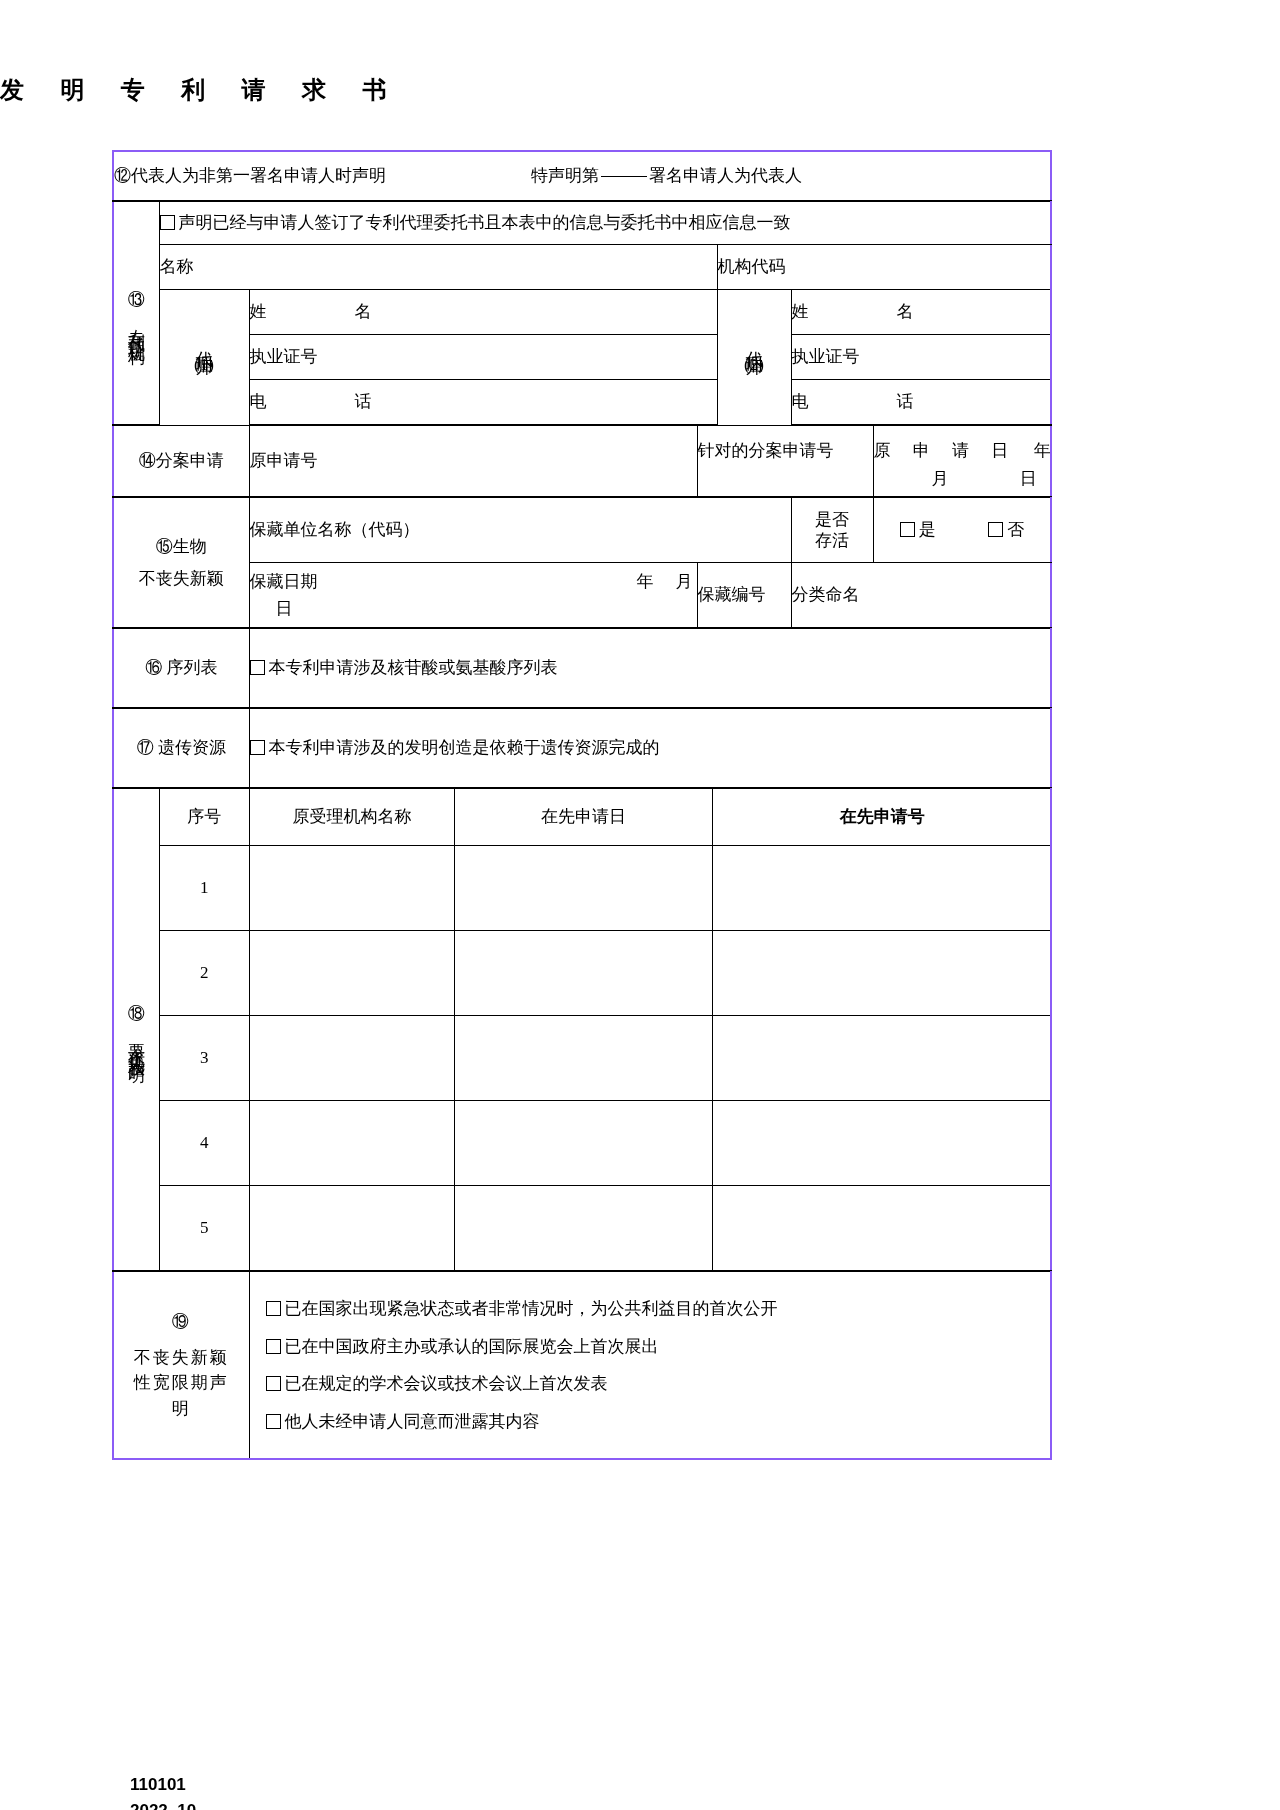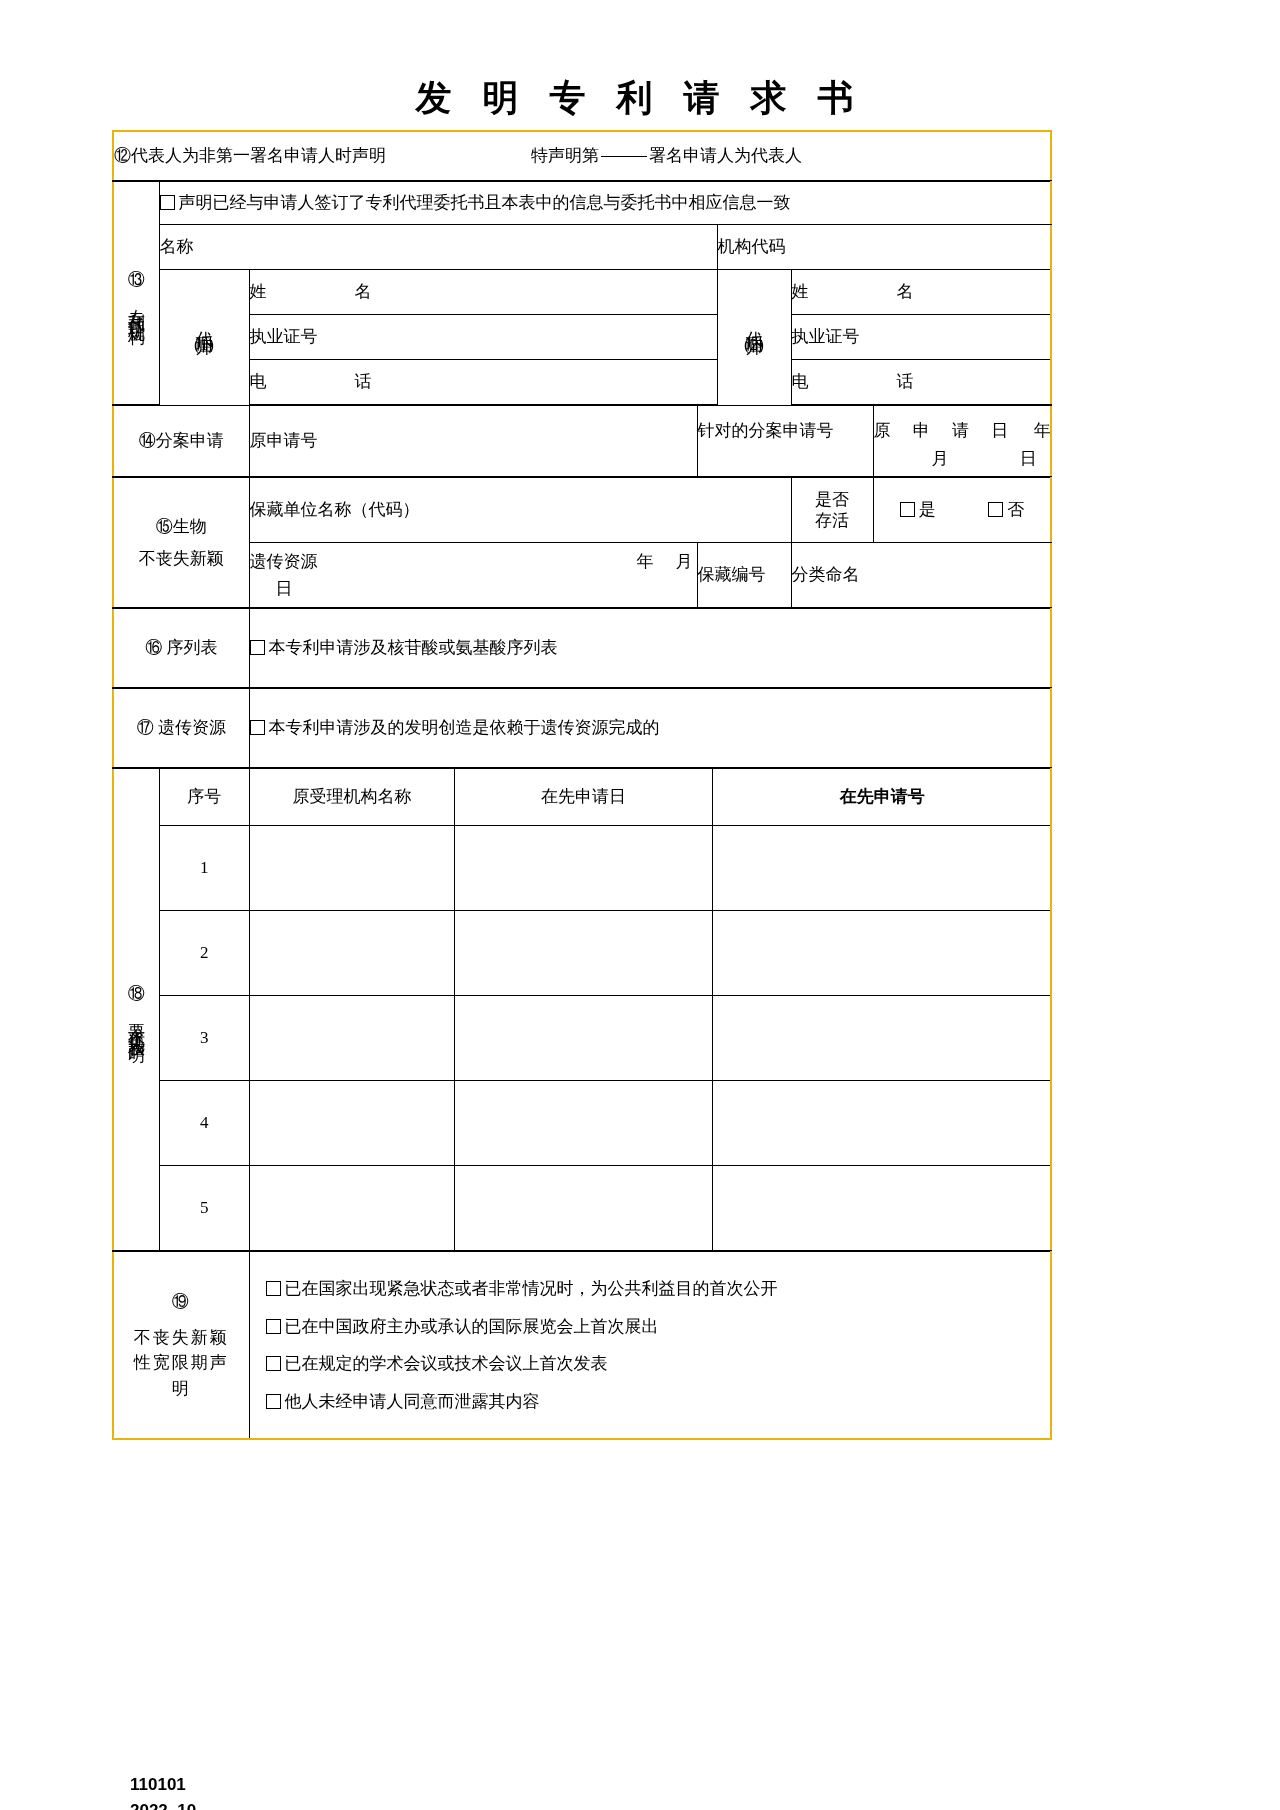--- a/index.html
+++ b/index.html
@@ -14,27 +14,27 @@
     color: #000000;
     position: relative;
   }
   .page {
     position: relative;
     width: 1280px;
     height: 1810px;
     box-sizing: border-box;
   }
   .doc-title {
-    text-align: center;
-    font-size: 36px;
+    text-align: left;
+    font-size: 24px;
     font-weight: bold;
     letter-spacing: 11px;
     padding-top: 74px;
     padding-bottom: 0;
-    font-family: Liberation Serif, serif;
+    font-family: Liberation Mono, monospace;
   }
   .form-wrap {
     position: absolute;
     left: 112px;
     top: 130px;
     width: 938px;
   }
   table.form {
     border-collapse: collapse;
     width: 938px;
@@ -42,21 +42,22 @@
     font-size: 17px;
   }
   table.form td {
     border: 1px solid #000;
     padding: 0;
     vertical-align: middle;
     font-size: 17px;
     line-height: 1.5;
   }
   .outer {
-    border: 2px solid #eab308;
+    border: 2px solid #8b5cf6;
+    margin-top: 20px;
   }
   .pad {
     padding: 7px 10px;
   }
   .pad-sm { padding: 5px 8px; }
   
   .vert {
     writing-mode: vertical-rl;
     text-orientation: upright;
     letter-spacing: 4px;
@@ -267,21 +268,21 @@
         <td colspan="2" class="pad">
           <div class="row-flex" style="justify-content:space-around">
             <span class="nowrap"><span class="ckbox"></span><span>是</span></span>
             <span class="nowrap"><span class="ckbox"></span><span>否</span></span>
           </div>
         </td>
       </tr>
       <tr>
         <td colspan="3" class="pad-sm" style="height:64px;border-bottom-width:2px">
           <div class="row-flex" style="white-space:nowrap">
-            <span>遗传资源</span>
+            <span>保藏日期</span>
             <span class="grow"></span>
             <span style="margin-right:22px">年</span>
             <span style="margin-right:4px">月</span>
           </div>
           <div style="margin-top:2px;padding-left:26px">日</div>
         </td>
         <td colspan="2" class="pad" style="border-bottom-width:2px">
           <span>保藏编号</span>
         </td>
         <td colspan="3" class="pad" style="border-bottom-width:2px">

